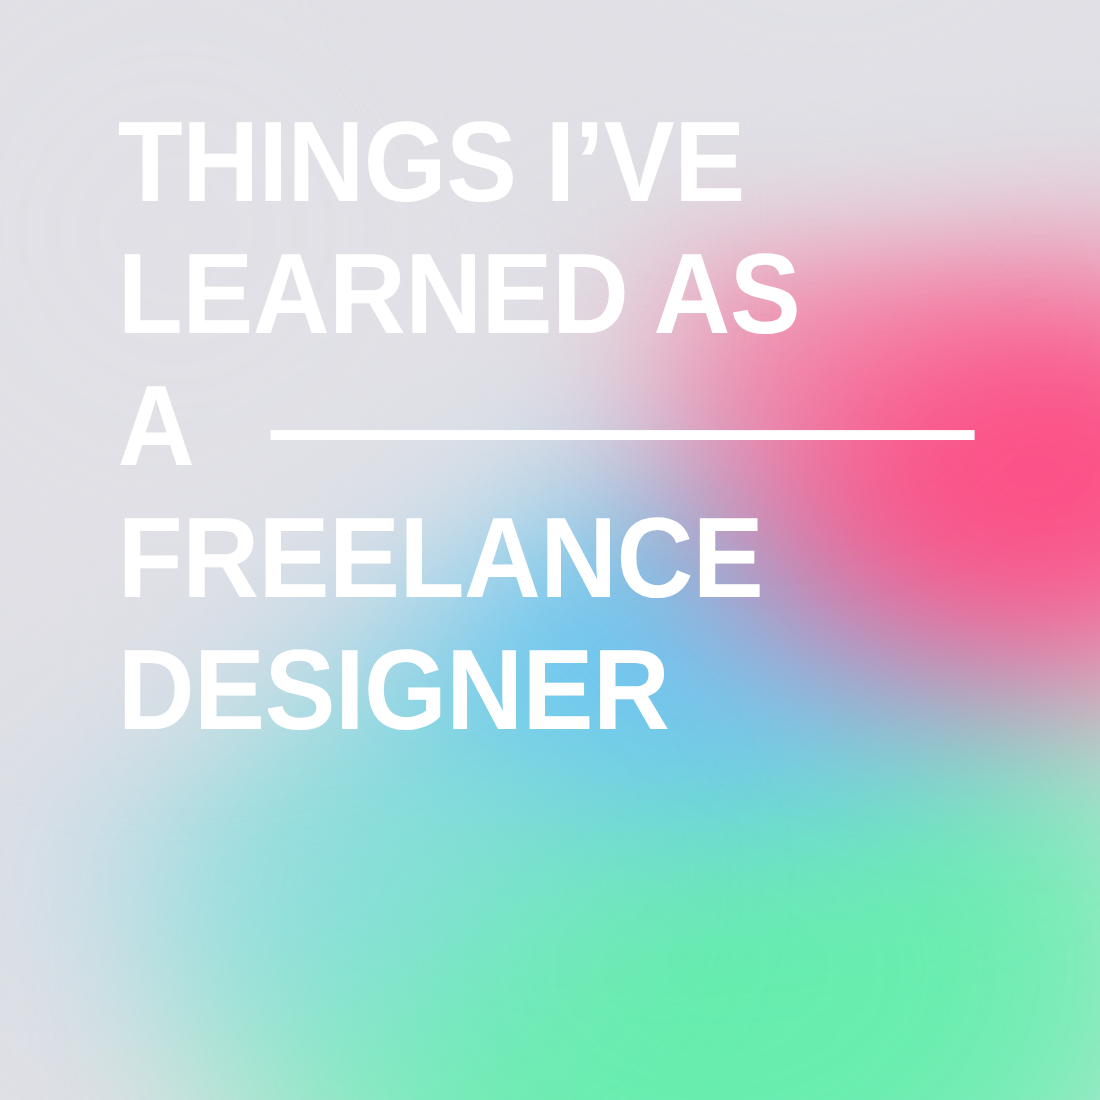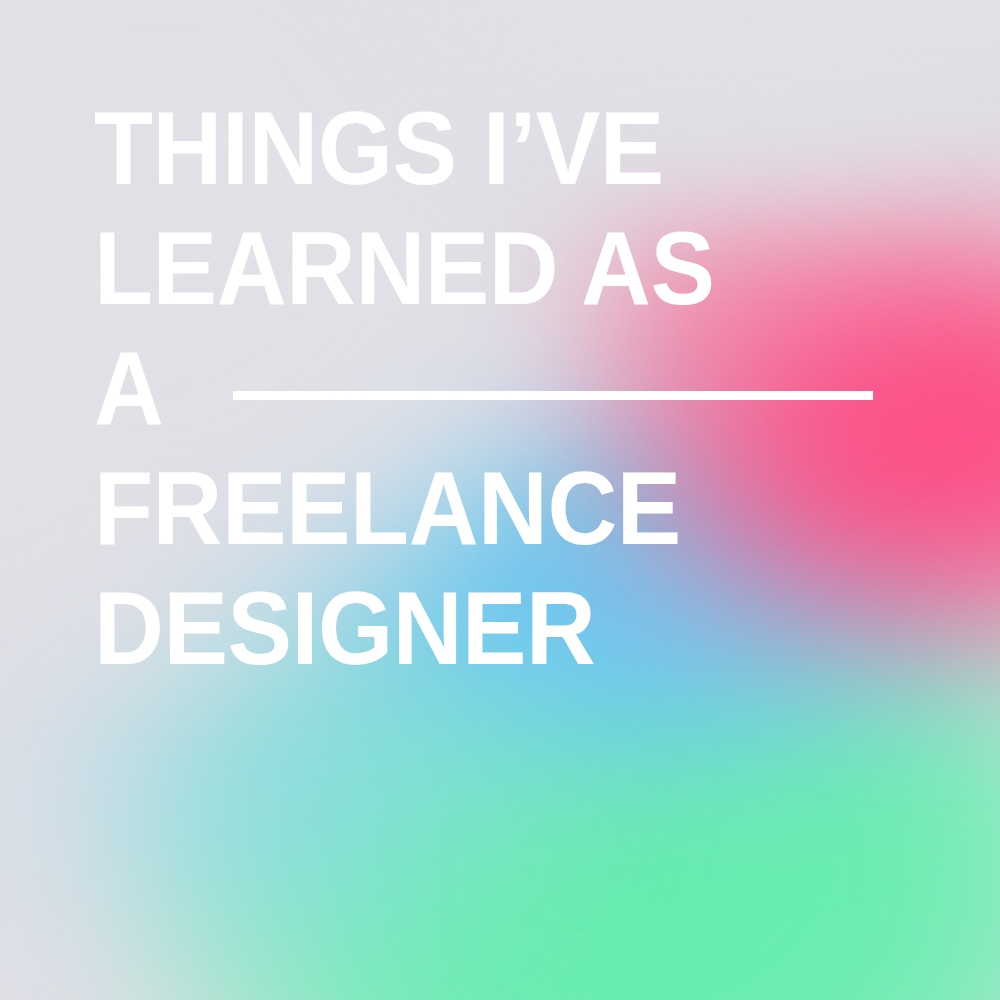--- a/index.html
+++ b/index.html
@@ -136,21 +136,21 @@
                 rgba(224,224,230,0.55) 70%,
                 rgba(224,224,230,0.16) 88%,
                 rgba(224,224,230,0) 100%);
     filter: blur(40px);
     pointer-events: none;
   }
 
   
   .headline {
     position: absolute;
-    left: 94px;
+    left: 107px;
     top: 88px;
     width: 830px;
     z-index: 5;
   }
 
   .head-line {
     display: block;
     color: #ffffff;
     font-size: 104px;
     line-height: 120px;

